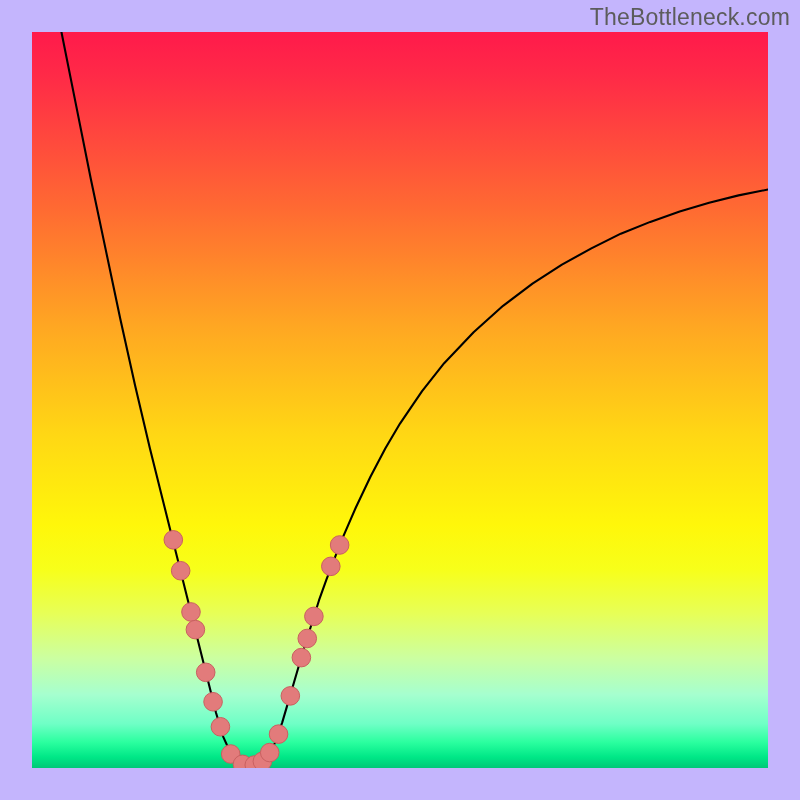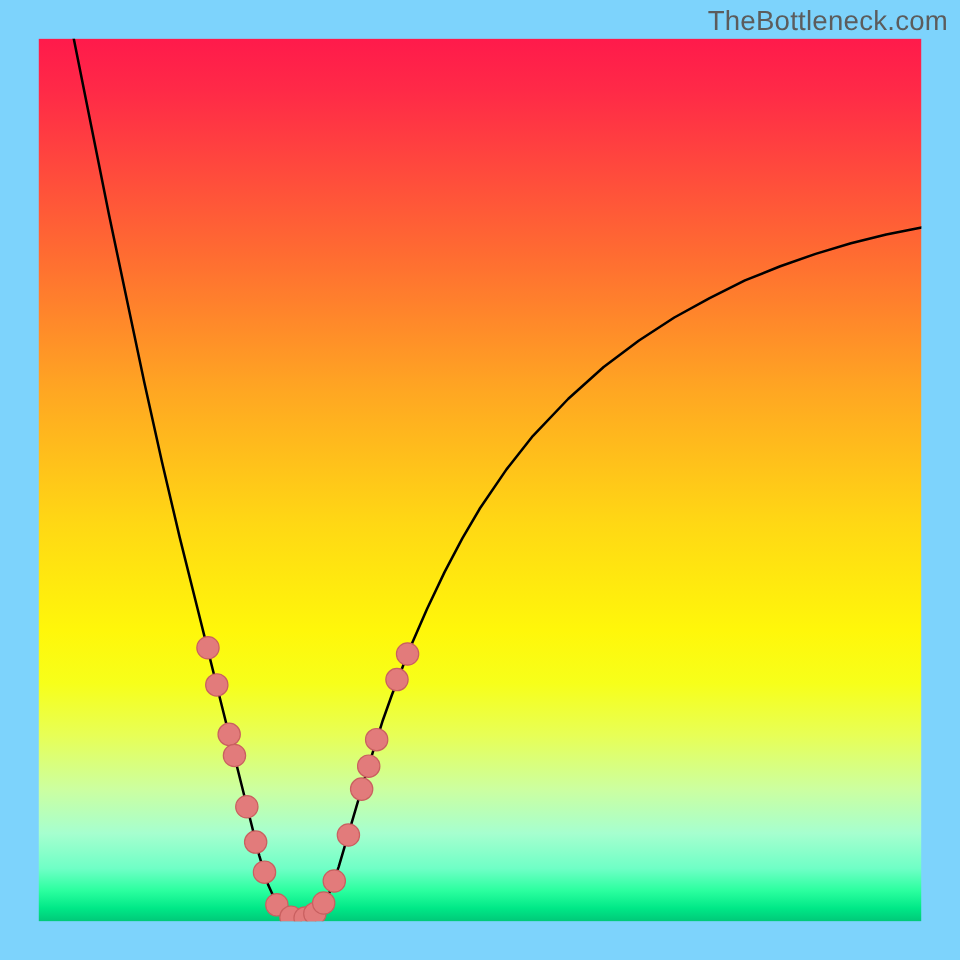--- a/index.html
+++ b/index.html
@@ -6,21 +6,21 @@
     margin: 0;
     padding: 0;
     width: 800px;
     height: 800px;
     overflow: hidden;
     font-family: Arial, Helvetica, sans-serif;
   }
   .frame {
     width: 800px;
     height: 800px;
-    background: #7dd3fc;
+    background: #c4b5fd;
     position: relative;
   }
   .plot-area {
     position: absolute;
     left: 32px;
     top: 32px;
     width: 736px;
     height: 736px;
     overflow: hidden;
   }

